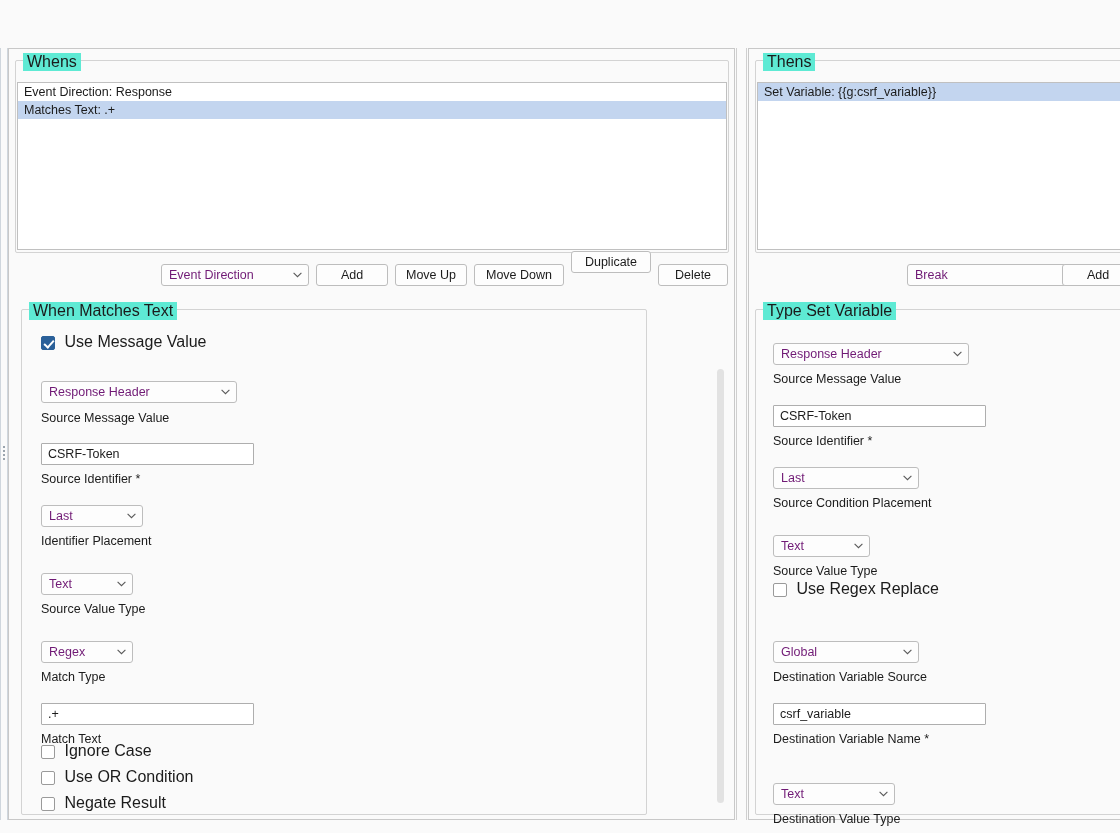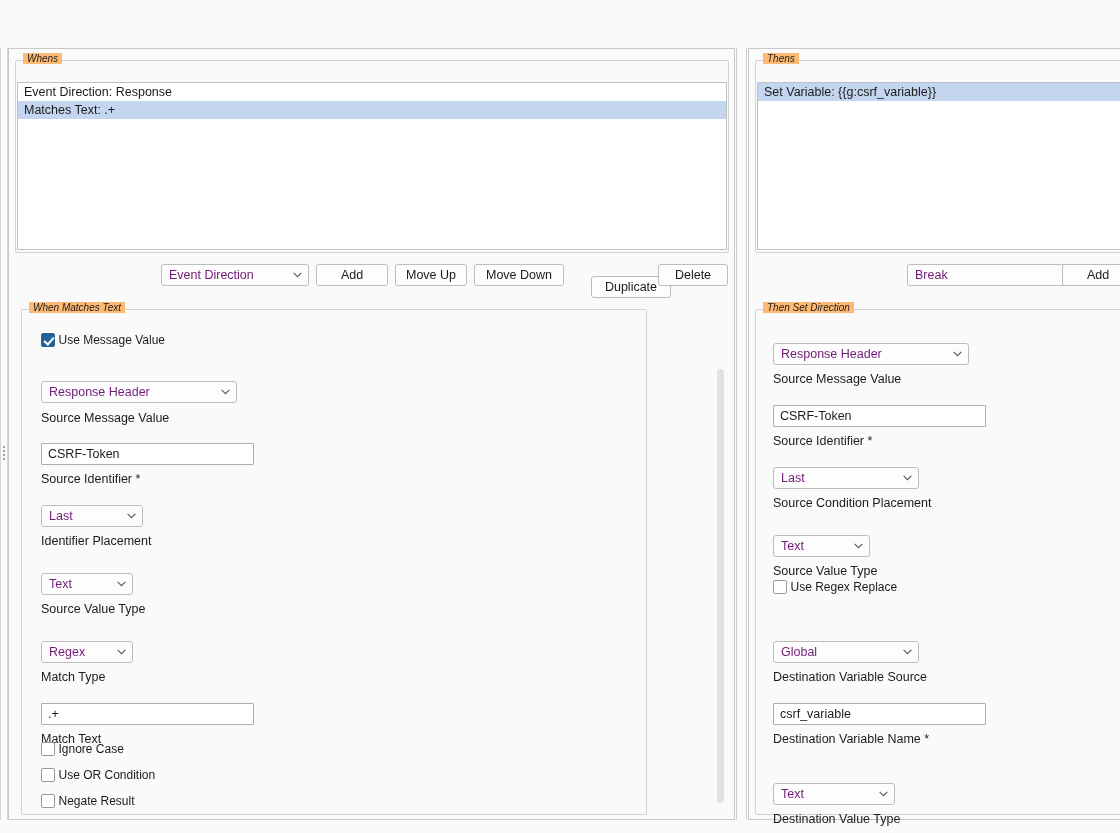--- a/index.html
+++ b/index.html
@@ -75,25 +75,24 @@
   
   .groupbox { position: absolute; }
   .groupbox > .gb-border {
     position: absolute; left: 0; top: 7px; right: 0; bottom: 0;
     border: 1px solid #d3d3d3;
     border-radius: 2px;
   }
   .groupbox > .gb-title {
     position: absolute; left: 8px; top: 0;
     padding: 0 4px;
-    background: #fdba74;
-    font-size: 10px;
+    background: #5eead4;
+    font-size: 16px;
     color: #1b1b1b;
     white-space: nowrap;
-    font-style: italic;
   }
 
   
   .listbox {
     position: absolute;
     background: #ffffff;
     border: 1px solid #c0c0c0;
     overflow: hidden;
   }
   .list-item {
@@ -177,22 +176,22 @@
   .chk-box.checked::after {
     content: "";
     position: absolute; left: 4px; top: 1px;
     width: 4px; height: 8px;
     border: solid #ffffff;
     border-width: 0 2px 2px 0;
     transform: rotate(42deg);
   }
   .chk-label {
     display: inline-block; vertical-align: 0px;
-    margin-left: 0;
-    font-size: 12px; color: #1b1b1b;
+    margin-left: 6px;
+    font-size: 16px; color: #1b1b1b;
   }
 
   
   .vscroll {
     position: absolute;
     width: 13px;
     background: #fafafa;
   }
   .vscroll .thumb {
     position: absolute; left: 3px;
@@ -240,21 +239,21 @@
       <span>Event Direction</span>
       <span class="chev">
         <svg width="9" height="6" viewBox="0 0 9 6">
             <path d="M0.6 0.8 L4.5 4.7 L8.4 0.8" fill="none" stroke="#5a5a5a" stroke-width="1.1"></path>
           </svg>
       </span>
     </div>
     <button class="btn" style="left:307px; top:215px; width:72px;">Add</button>
     <button class="btn" style="left:386px; top:215px; width:72px;">Move Up</button>
     <button class="btn" style="left:465px; top:215px; width:90px;">Move Down</button>
-    <button class="btn" style="left:562px; top:227px; width:80px;margin-left:20px;">Duplicate</button>
+    <button class="btn" style="left:562px; top:202px; width:80px;">Duplicate</button>
     <button class="btn" style="left:649px; top:215px; width:70px;">Delete</button>
 
     <div class="groupbox" style="left:6px; top:253px; width:626px; height:513px;margin-left:6px;">
       <div class="gb-border"></div>
       <div class="gb-title">When Matches Text</div>
     </div>
 
     <div class="form-scrollwrap" style="left:8px; top:270px; width:710px; height:494px;">
 
       <div class="chk-row" style="left:24px; top:14px;">
@@ -345,21 +344,21 @@
       <span class="chev">
         <svg width="9" height="6" viewBox="0 0 9 6">
             <path d="M0.6 0.8 L4.5 4.7 L8.4 0.8" fill="none" stroke="#5a5a5a" stroke-width="1.1"></path>
           </svg>
       </span>
     </div>
     <button class="btn" style="left:313px; top:215px; width:72px;">Add</button>
 
     <div class="groupbox" style="left:6px; top:253px; width:500px; height:513px;">
       <div class="gb-border"></div>
-      <div class="gb-title">Then Set Direction</div>
+      <div class="gb-title">Type Set Variable</div>
     </div>
 
     <div class="fld-label" style="left:24px; top:275px;">Source Message Value</div>
     <div class="combo" style="left:24px; top:294px; width:196px;">
       <span>Response Header</span>
       <span class="chev">
         <svg width="9" height="6" viewBox="0 0 9 6">
             <path d="M0.6 0.8 L4.5 4.7 L8.4 0.8" fill="none" stroke="#5a5a5a" stroke-width="1.1"></path>
           </svg>
       </span>

